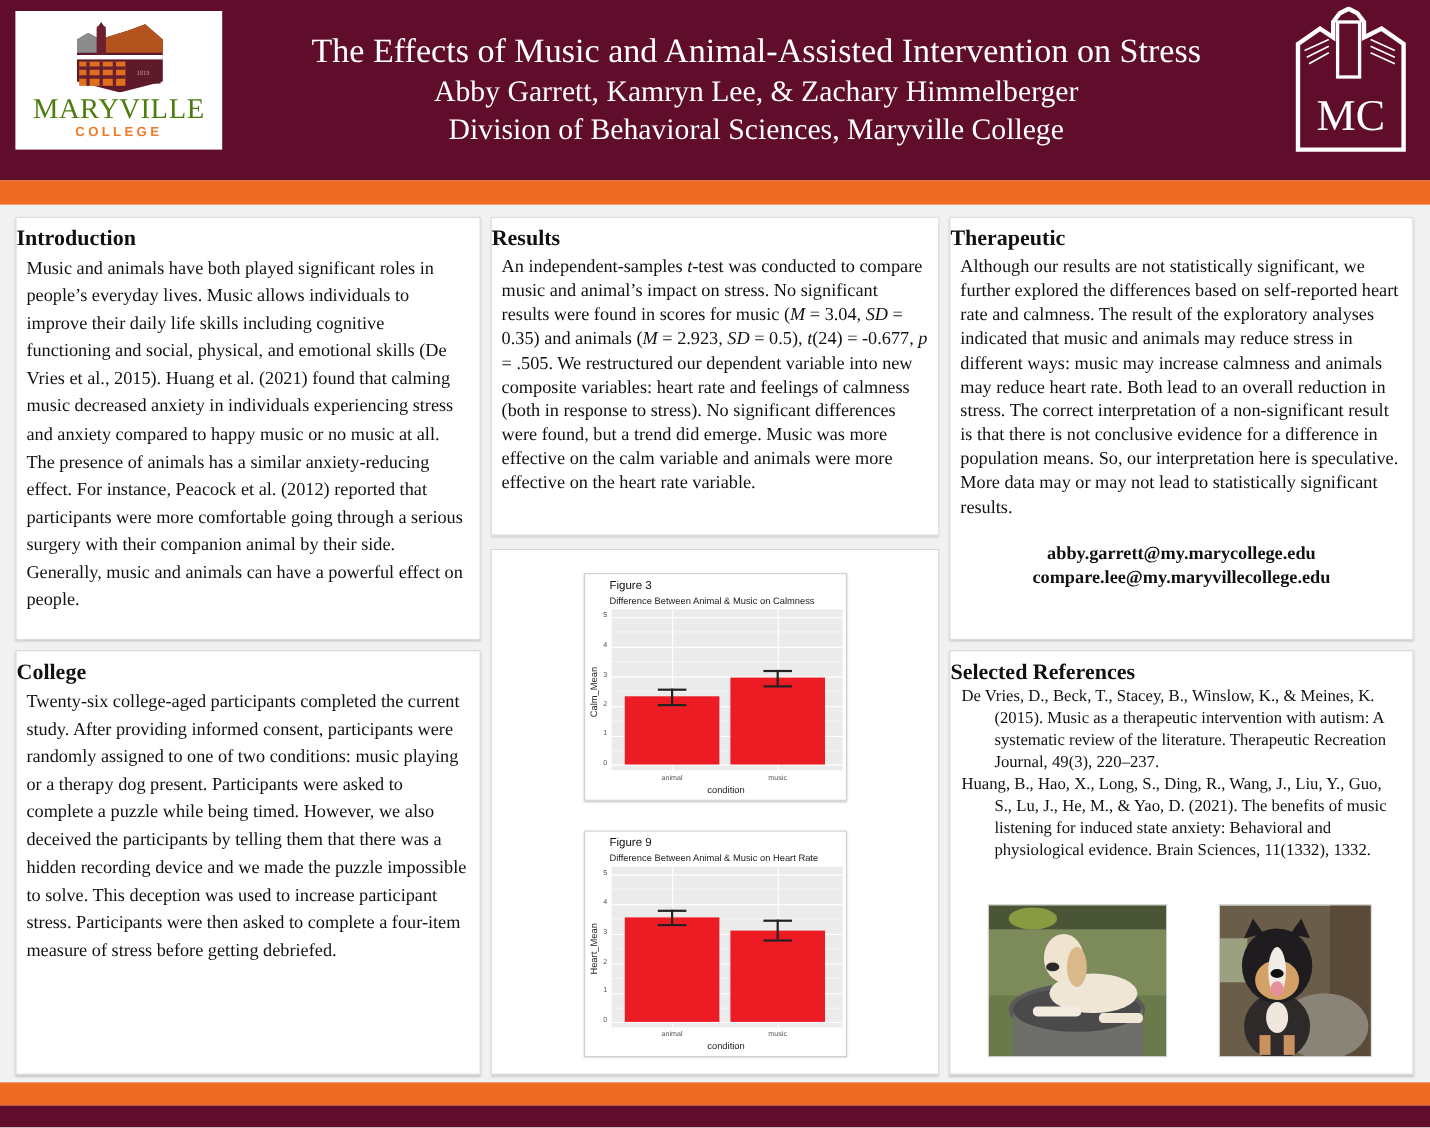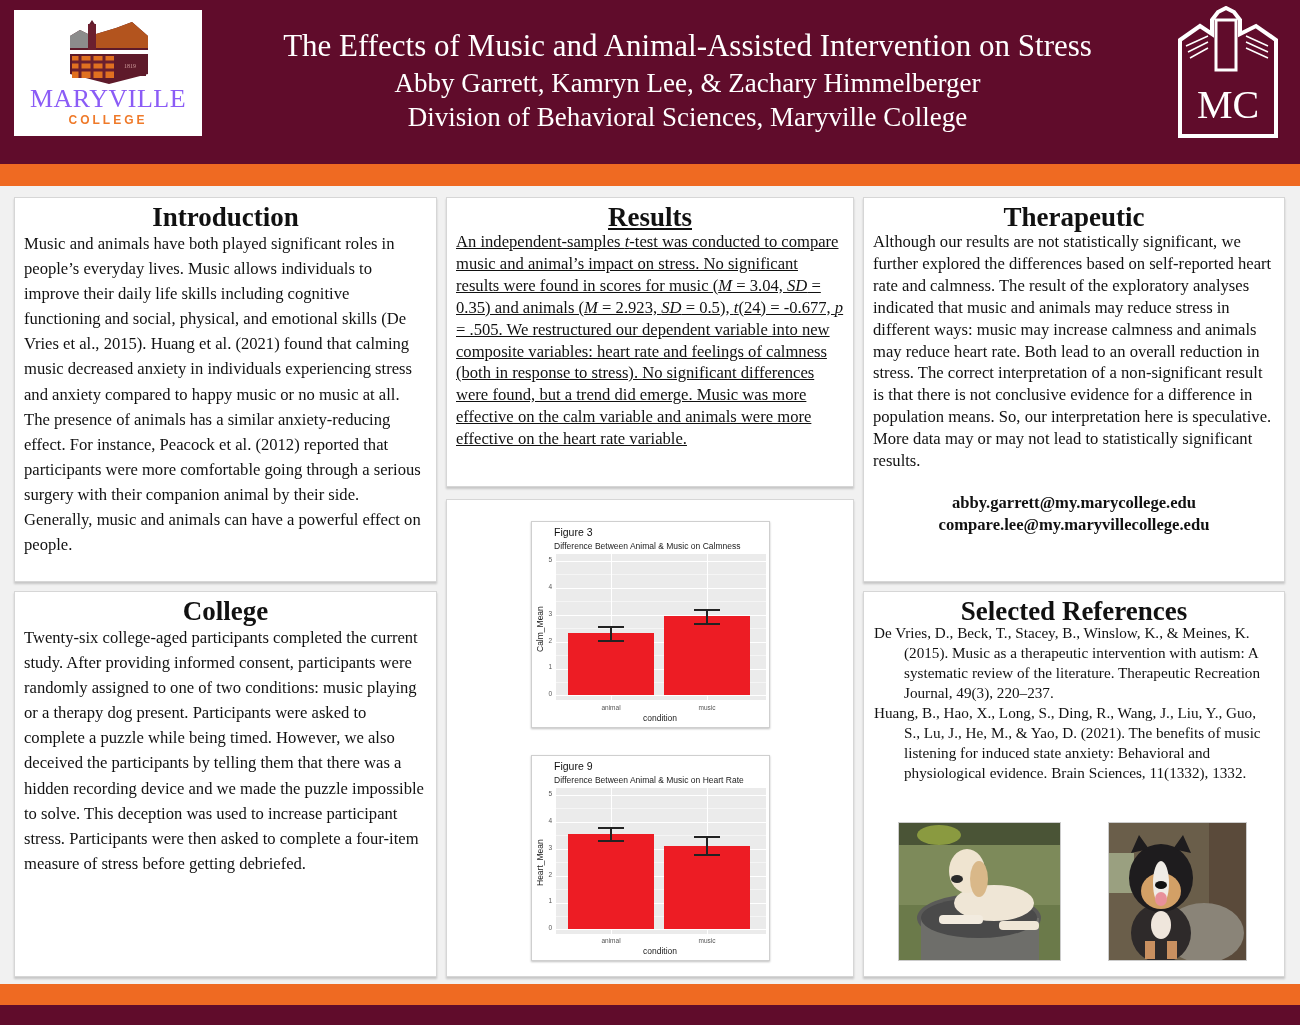--- a/index.html
+++ b/index.html
@@ -5,33 +5,33 @@
   * { box-sizing: border-box; margin: 0; padding: 0; }
   html, body { width: 1300px; height: 1025px; overflow: hidden; }
   body { background: #f1f1f1; font-family: "Liberation Serif", "DejaVu Serif", serif; color: #111; position: relative; }
 
   .header { position: absolute; left: 0; top: 0; width: 1300px; height: 164px; background: #600c2b; }
   .orange-band { position: absolute; left: 0; top: 164px; width: 1300px; height: 22px; background: #ef6a22; }
   .footer-orange { position: absolute; left: 0; top: 984px; width: 1300px; height: 21px; background: #ef6a22; }
   .footer-maroon { position: absolute; left: 0; top: 1005px; width: 1300px; height: 20px; background: #600c2b; }
 
   .logo-left { position: absolute; left: 14px; top: 10px; width: 188px; height: 126px; background: #fff; }
-  .logo-left .word1 { position: absolute; left: 0; width: 100%; top: 74px; text-align: center; font-family: "Liberation Serif", serif; font-size: 26px; color: #8b5cf6; letter-spacing: 0.5px; }
+  .logo-left .word1 { position: absolute; left: 0; width: 100%; top: 74px; text-align: center; font-family: "Liberation Serif", serif; font-size: 26px; color: #4d7c0f; letter-spacing: 0.5px; }
   .logo-left .word2 { position: absolute; left: 0; width: 100%; top: 103px; text-align: center; font-family: "Liberation Sans", sans-serif; font-weight: bold; font-size: 12px; color: #ef7a2a; letter-spacing: 3px; }
   .logo-left svg { position: absolute; left: 52px; top: 8px; }
 
   .logo-right { position: absolute; left: 1172px; top: 6px; width: 112px; height: 135px; }
 
   .title-block { position: absolute; left: 210px; width: 955px; text-align: center; color: #fff; }
   .title { top: 28px; font-size: 31px; }
   .authors { top: 68px; font-size: 27px; }
   .division { top: 102px; font-size: 27px; }
 
   .panel { position: absolute; background: #fff; border: 1px solid #d6d6d6; box-shadow: 0 2px 2px rgba(0,0,0,0.18); }
-  .panel h2 { font-size: 27px; font-weight: bold; text-align: center; line-height: 24px; margin-top: 7px; }
+  .panel h2 { font-size: 20px; font-weight: bold; line-height: 24px; margin-top: 7px; }
   .panel .body { font-size: 16.6px; line-height: 25.1px; padding: 0 9px 0 9px; margin-top: 2px; }
   .panel .body.tight { line-height: 21.9px; }
   .panel .body i { font-style: italic; }
 
   .emails { text-align: center; font-weight: bold; font-size: 16.6px; line-height: 22px; margin-top: 20px; }
 
   .refs { padding: 0 10px 0 10px; font-size: 15.2px; line-height: 20px; }
   .ref { padding-left: 30px; text-indent: -30px; }
 
   .figure-box { position: absolute; background: #fff; border: 1px solid #cfcfcf; box-shadow: 0 1px 2px rgba(0,0,0,0.25); font-family: "Liberation Sans", "DejaVu Sans", sans-serif; }
@@ -87,21 +87,21 @@
 <div class="panel" style="left:14px; top:197px; width:423px; height:385px;">
   <h2>Introduction</h2>
   <div class="body">Music and animals have both played significant roles in people’s everyday lives. Music allows individuals to improve their daily life skills including cognitive functioning and social, physical, and emotional skills (De Vries et al., 2015). Huang et al. (2021) found that calming music decreased anxiety in individuals experiencing stress and anxiety compared to happy music or no music at all. The presence of animals has a similar anxiety-reducing effect. For instance, Peacock et al. (2012) reported that participants were more comfortable going through a serious surgery with their companion animal by their side. Generally, music and animals can have a powerful effect on people.</div>
 </div>
 
 <div class="panel" style="left:14px; top:591px; width:423px; height:386px;">
   <h2>College</h2>
   <div class="body">Twenty-six college-aged participants completed the current study. After providing informed consent, participants were randomly assigned to one of two conditions: music playing or a therapy dog present. Participants were asked to complete a puzzle while being timed. However, we also deceived the participants by telling them that there was a hidden recording device and we made the puzzle impossible to solve. This deception was used to increase participant stress. Participants were then asked to complete a four-item measure of stress before getting debriefed.</div>
 </div>
 
-<div class="panel" style="left:446px; top:197px; width:408px; height:290px;text-decoration:underline;">
+<div class="panel" style="left:446px; top:197px; width:408px; height:290px;">
   <h2>Results</h2>
   <div class="body tight"><span>An independent-samples </span><i>t</i><span>-test was conducted to compare music and animal’s impact on stress. No significant results were found in scores for music (</span><i>M</i><span> = 3.04, </span><i>SD</i><span> = 0.35) and animals (</span><i>M</i><span> = 2.923, </span><i>SD</i><span> = 0.5), </span><i>t</i><span>(24) = -0.677, </span><i>p</i><span> = .505. We restructured our dependent variable into new composite variables: heart rate and feelings of calmness (both in response to stress). No significant differences were found, but a trend did emerge. Music was more effective on the calm variable and animals were more effective on the heart rate variable.</span></div>
 </div>
 
 <div class="panel" style="left:446px; top:499px; width:408px; height:478px;">
 
   <div class="figure-box" style="left:84px; top:21px; width:239px; height:207px;">
     <div class="fig-label">Figure 3</div>
     <div class="fig-title">Difference Between Animal &amp; Music on Calmness</div>
     <div class="ylabel" style="left:3px; top:130px;">Calm_Mean</div>

